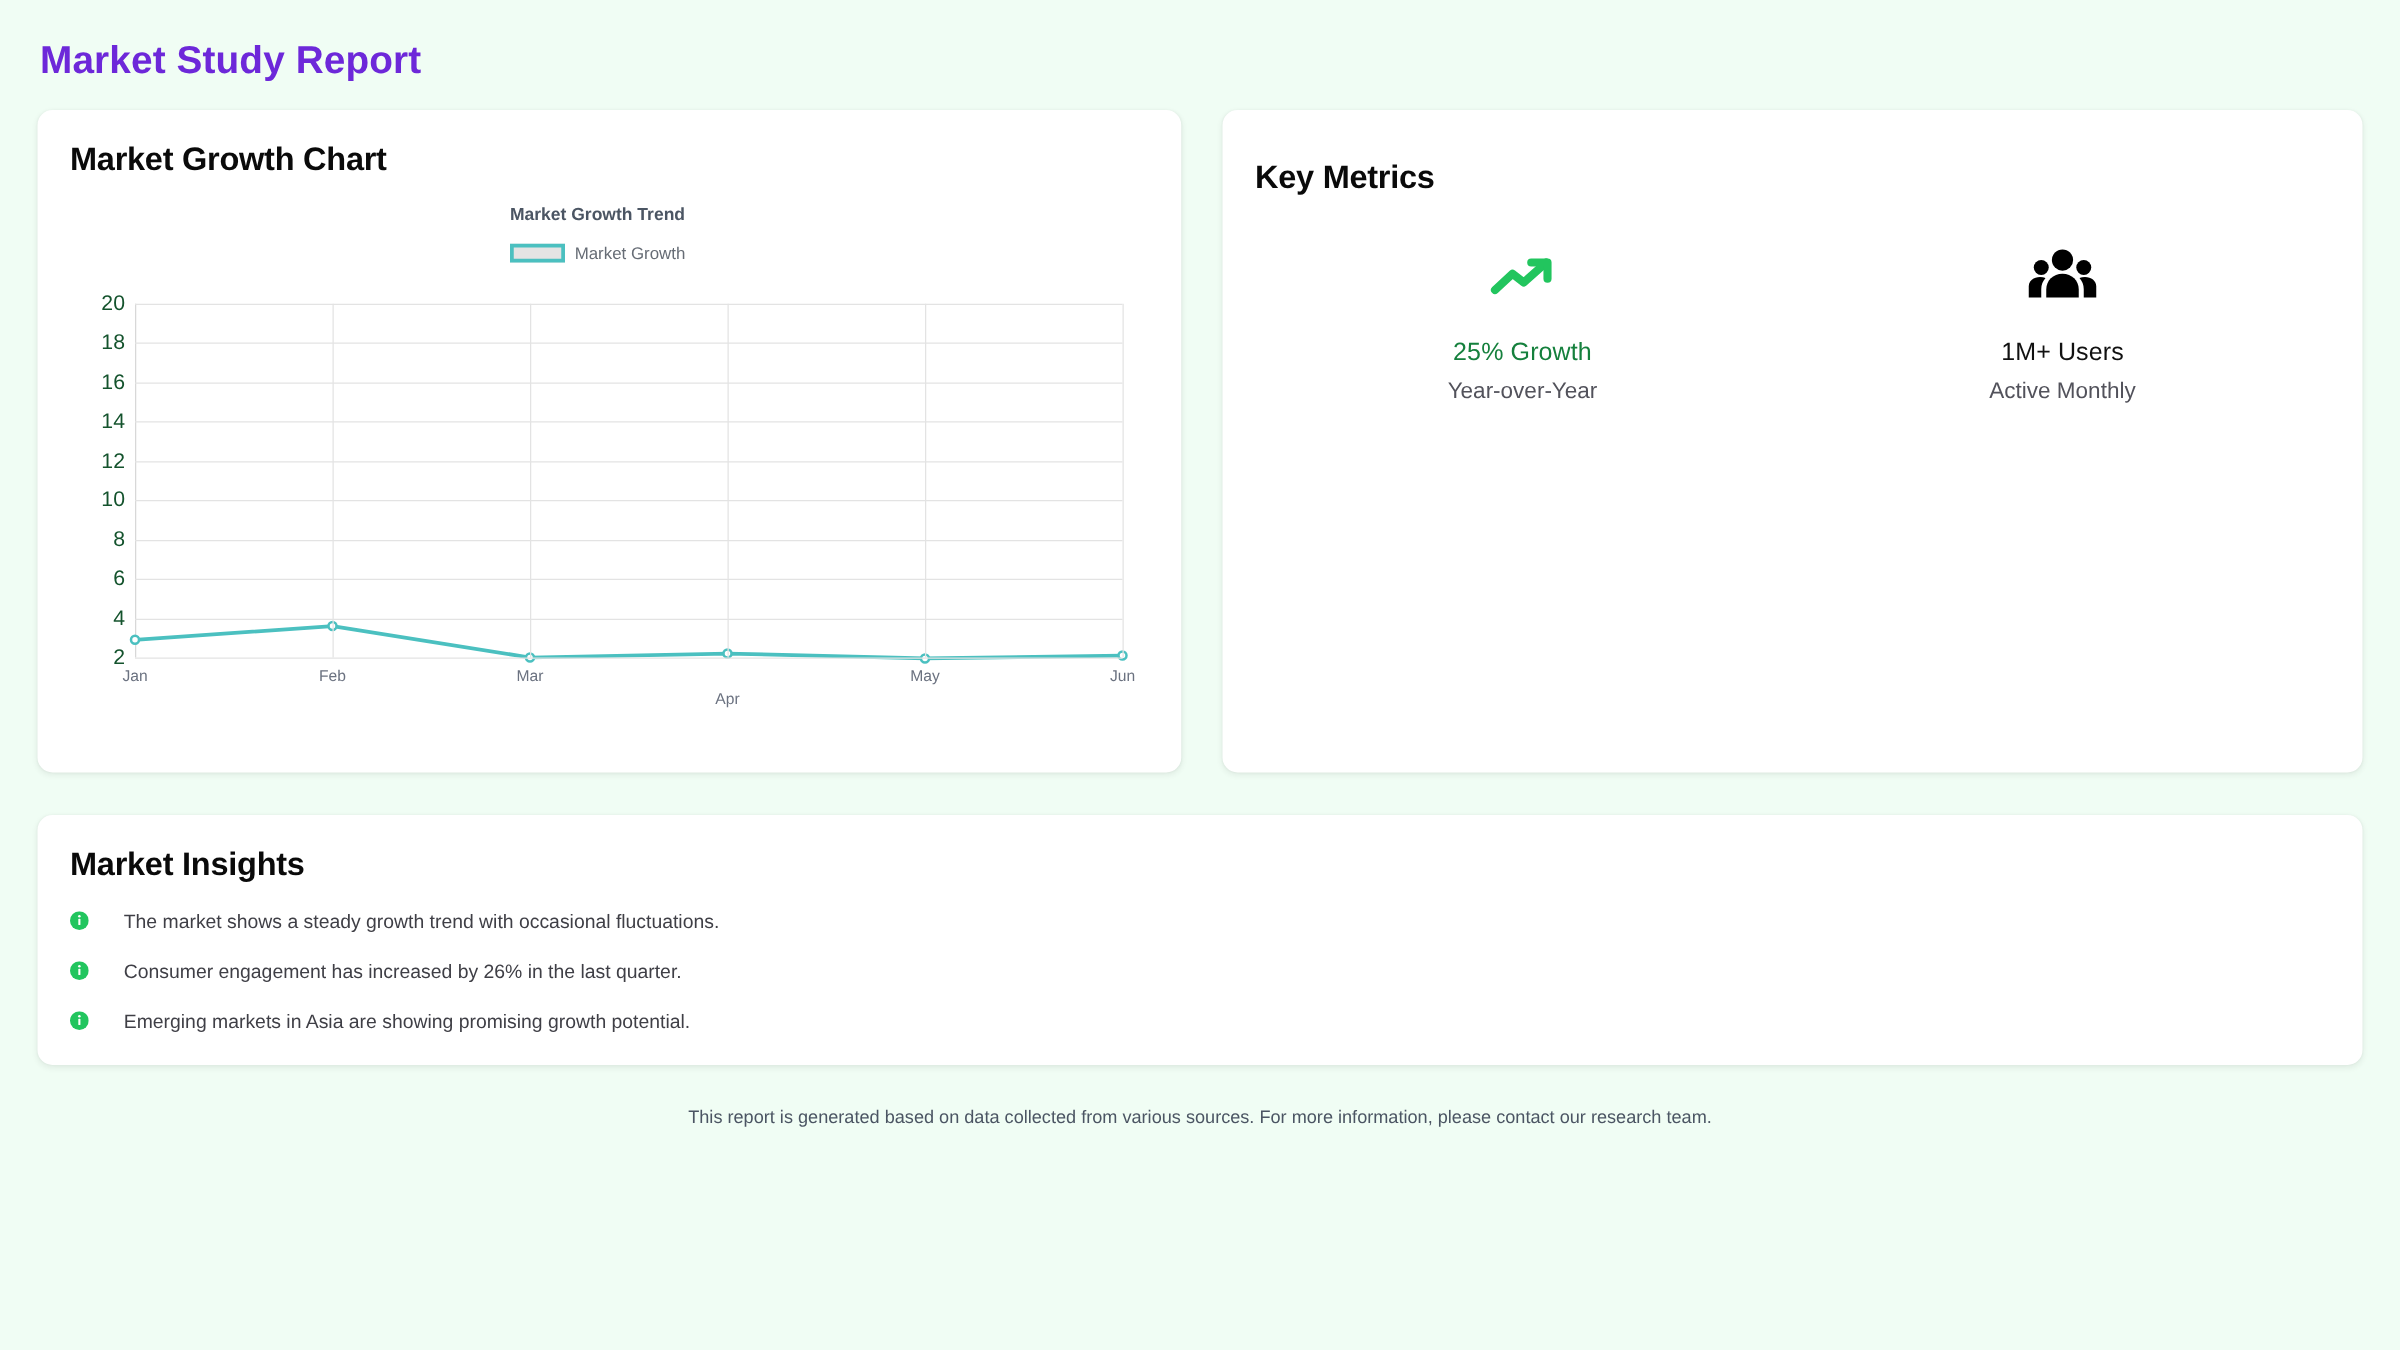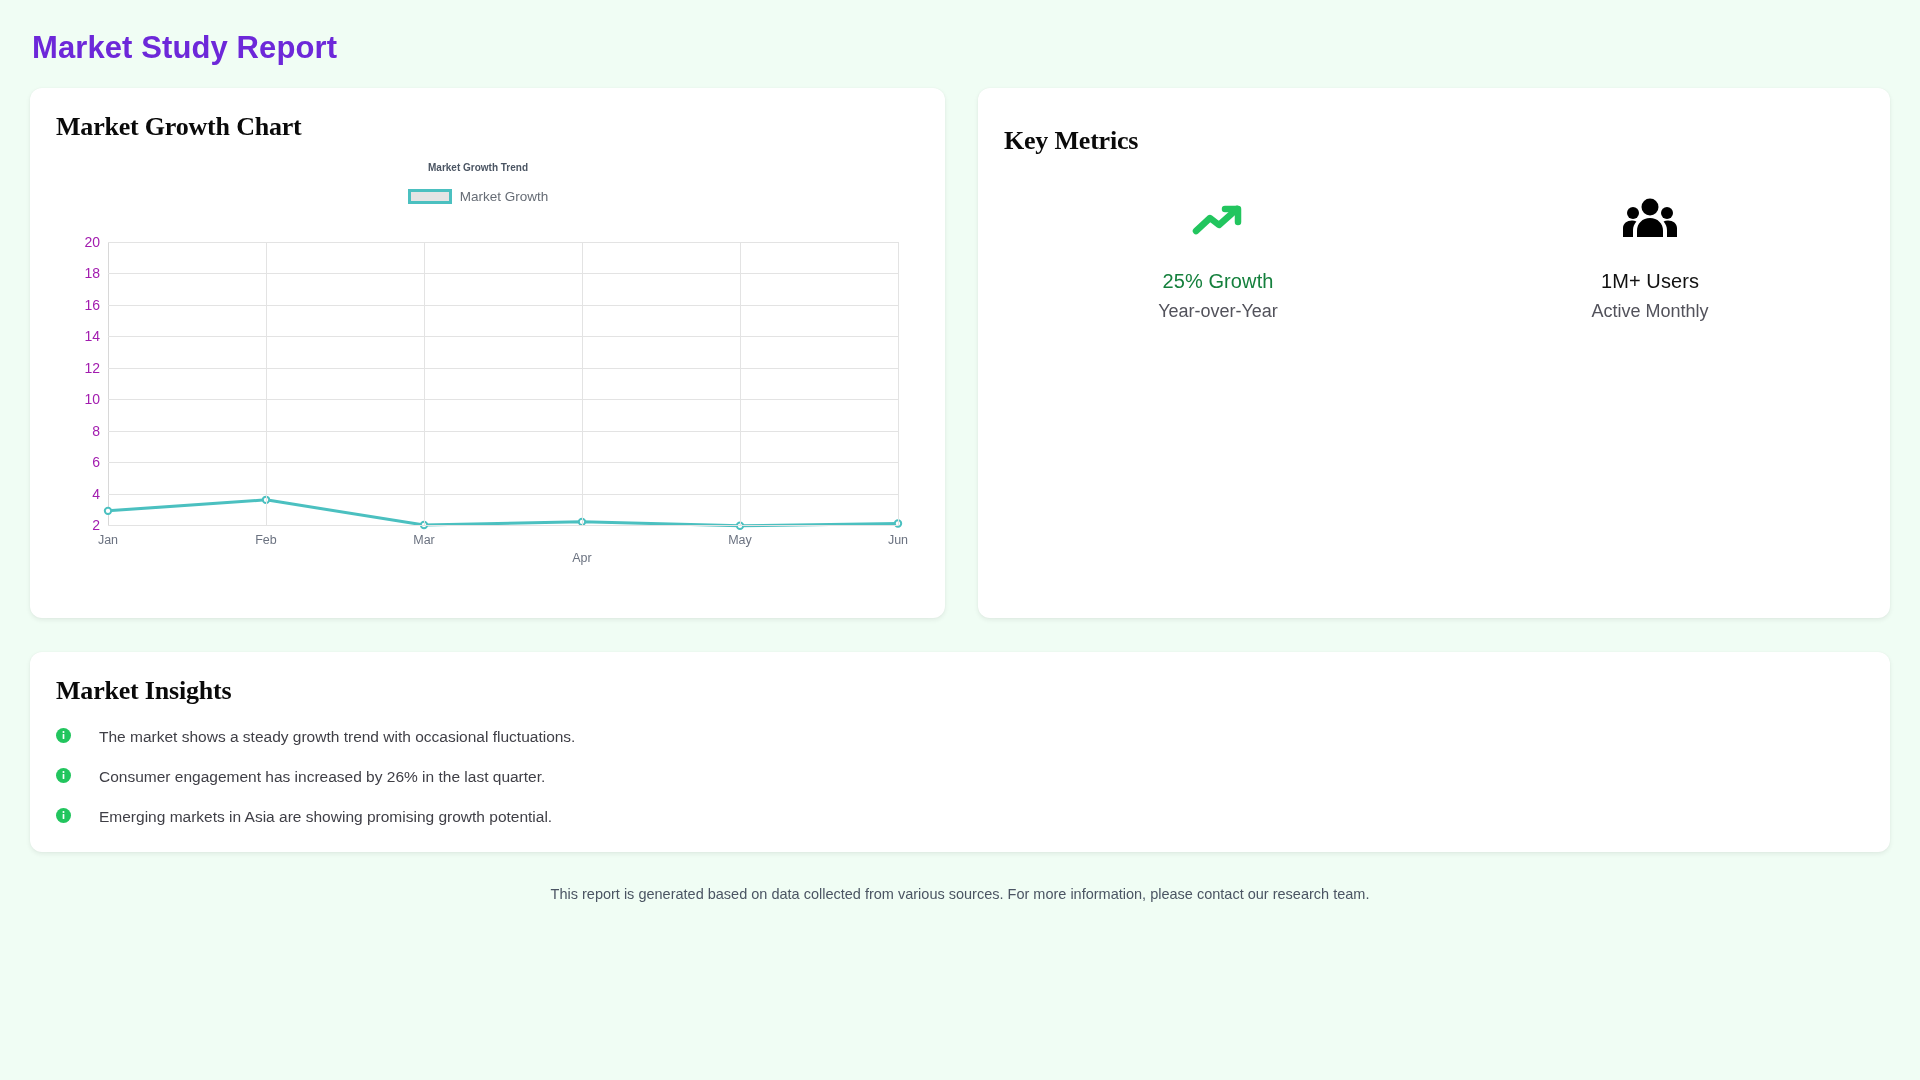--- a/index.html
+++ b/index.html
@@ -38,28 +38,27 @@
   .card-chart { width: 915px; height: 530px; padding: 24px 24px 0 24px; }
   .card-metrics { width: 912px; height: 530px; padding: 38px 24px 0 24px; }
 
   .card-title {
     font-size: 26px;
     font-weight: bold;
     color: #0a0a0a;
     margin: 0 0 0 0;
     padding-left: 2px;
     letter-spacing: -0.2px;
-    font-family: Liberation Serif, serif;
   }
 
   
   .chart-wrap { position: relative; width: 866px; height: 430px; margin-top: 20px; }
   .chart-heading {
     text-align: center;
-    font-size: 10px;
+    font-size: 14px;
     font-weight: bold;
     color: #4b5563;
     margin: 0;
     padding-right: 18px;
   }
   .chart-legend {
     display: flex;
     justify-content: center;
     align-items: center;
     gap: 8px;
@@ -91,22 +90,22 @@
   }
   .axis-left {
     position: absolute; left: 0; top: 0; bottom: 0; width: 1px;
     background: #d8d8d8;
   }
   .ytick {
     position: absolute;
     right: 100%;
     margin-right: 8px;
     transform: translateY(-50%);
-    font-size: 14px;
-    color: #a21caf;
+    font-size: 17px;
+    color: #14532d;
     white-space: nowrap;
   }
   .xtick {
     position: absolute;
     top: 100%;
     margin-top: 8px;
     transform: translateX(-50%);
     font-size: 12.5px;
     color: #6b7280;
     white-space: nowrap;

